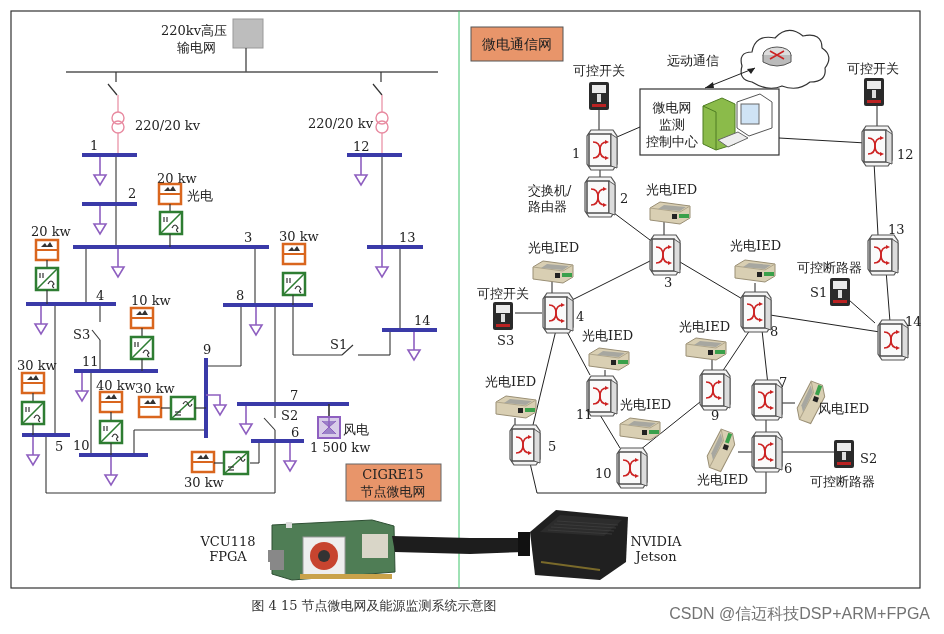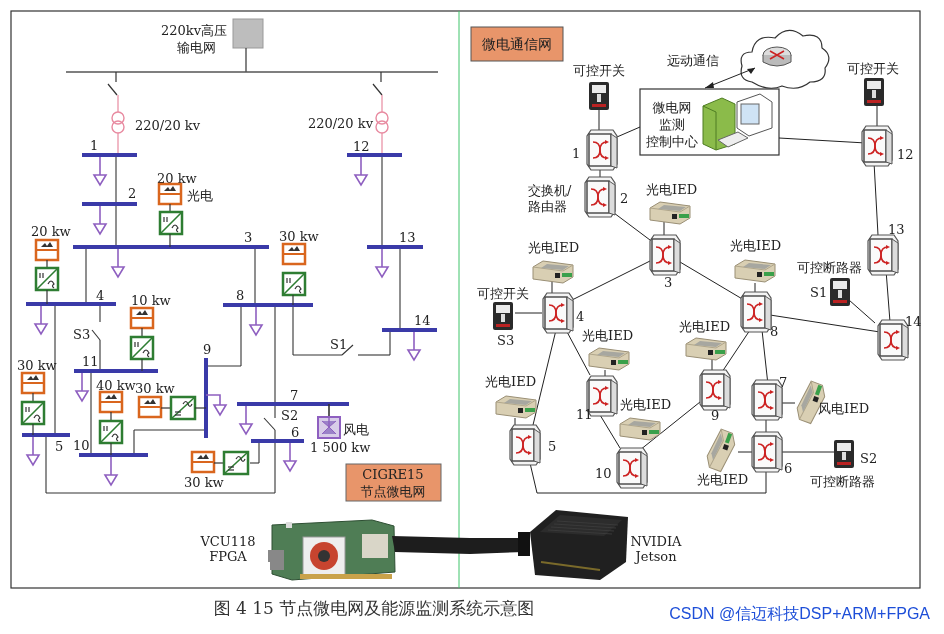--- a/index.html
+++ b/index.html
@@ -1,20 +1,20 @@
 <!DOCTYPE html>
 <html><head>
 <meta charset="utf-8">
 <style>
   html, body { margin:0; padding:0; background:#ffffff; }
   body { width:944px; height:634px; position:relative; overflow:hidden; font-family:"DejaVu Serif","Liberation Serif",serif; }
   #stage { position:absolute; left:0; top:0; width:944px; height:634px; }
   svg text { font-family:"DejaVu Serif","Liberation Serif",serif; fill:#222; }
-  .caption { position:absolute; left:0; width:748px; top:597px; text-align:center; font-size:17px; color:#333; font-family:"DejaVu Serif","Liberation Serif",serif; }
-  .watermark { position:absolute; right:14px; top:604px; font-size:16px; color:#1d4ed8; font-family:"Liberation Sans","DejaVu Sans",sans-serif; }
+  .caption { position:absolute; left:0; width:748px; top:597px; text-align:center; font-size:13px; color:#333; font-family:"DejaVu Serif","Liberation Serif",serif; }
+  .watermark { position:absolute; right:14px; top:604px; font-size:16px; color:#737373; font-family:"Liberation Sans","DejaVu Sans",sans-serif; }
 </style>
 </head>
 <body>
 
 <svg id="stage" width="944" height="634" viewBox="0 0 944 634" xmlns="http://www.w3.org/2000/svg">
   <defs>
 
     <g id="pv">
       <rect x="0" y="0" width="22" height="20" fill="#fff" stroke="#d9661e" stroke-width="2.5"></rect>
       <line x1="0" y1="10" x2="22" y2="10" stroke="#d9661e" stroke-width="2"></line>

